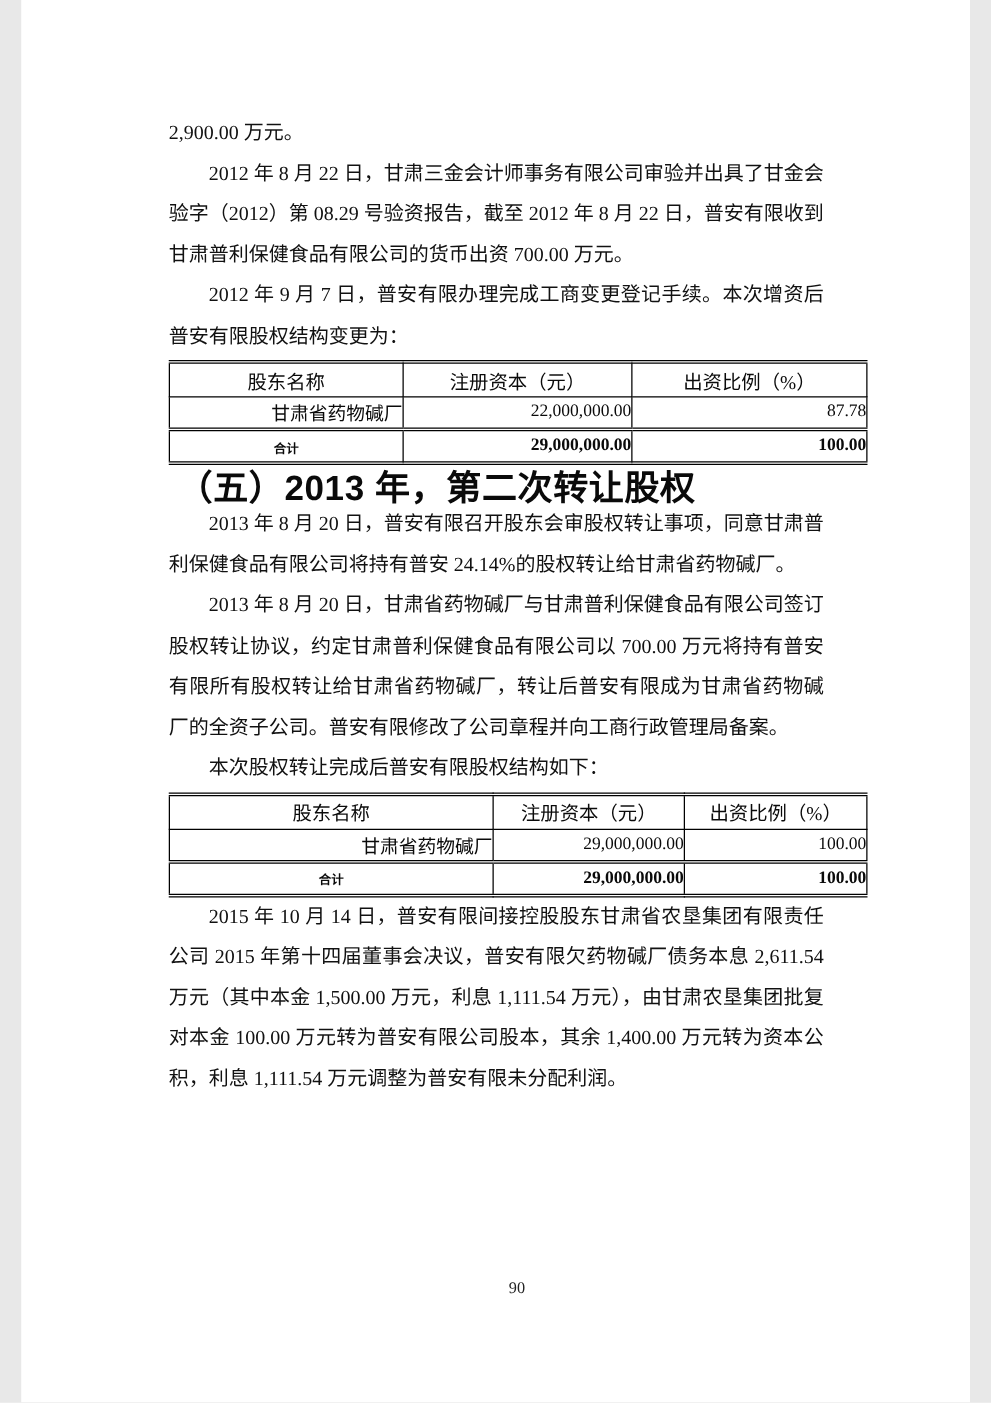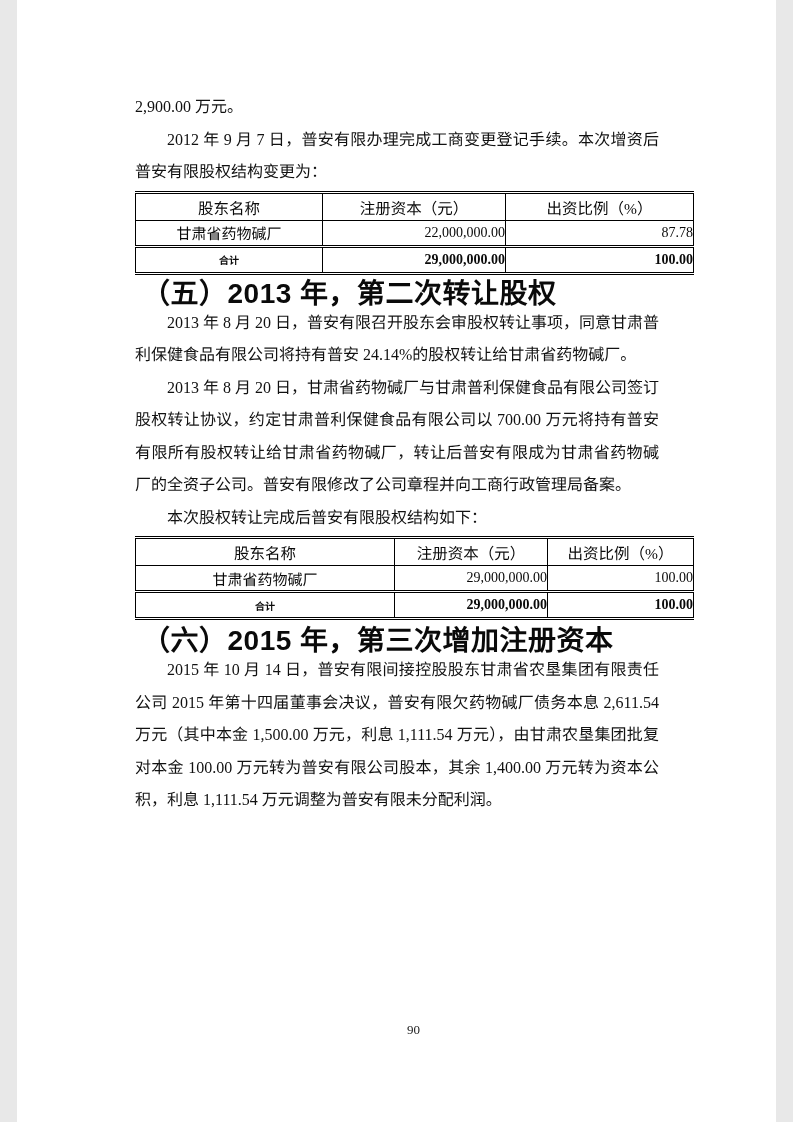--- a/index.html
+++ b/index.html
@@ -61,21 +61,21 @@
     white-space: nowrap;
   }
   table.doc-table thead th {
     height: 26px;
     font-size: 15.5px;
     font-weight: normal;
     text-align: center;
     border-bottom: 1px solid #000;
   }
   table.doc-table tbody td { height: 24px; border-bottom: 1px solid #000; }
-  td.cell-text { text-align: center; padding-left: 5px; }
+  td.cell-text { text-align: right; padding-left: 5px; }
   td.cell-num  { text-align: right; padding-right: 5px; font-size: 14px; }
   tr.total-row td {
     font-weight: bold;
     border-top: 3px double #000;
     height: 23px;
   }
   tr.total-row td.cell-label { text-align: center; font-size: 10px; }
   .page-footer {
     position: absolute;
     left: 0;
@@ -86,20 +86,21 @@
     color: #222;
   }
 </style>
 </head>
 <body>
 
 <div class="page">
 
   <p class="body-text no-indent">2,900.00 万元。</p>
 
+  <p class="body-text mt10">2012 年 8 月 22 日，甘肃三金会计师事务有限公司审验并出具了甘金会验字（2012）第 08.29 号验资报告，截至 2012 年 8 月 22 日，普安有限收到甘肃普利保健食品有限公司的货币出资 700.00 万元。</p>
 
   <p class="body-text mt10">2012 年 9 月 7 日，普安有限办理完成工商变更登记手续。本次增资后普安有限股权结构变更为：</p>
 
   <table class="doc-table">
     <colgroup>
       <col style="width:187px">
       <col style="width:183px">
       <col style="width:188px">
     </colgroup>
     <thead>
@@ -151,19 +152,18 @@
         <td class="cell-num">100.00</td>
       </tr>
       <tr class="total-row">
         <td class="cell-label">合计</td>
         <td class="cell-num">29,000,000.00</td>
         <td class="cell-num">100.00</td>
       </tr>
     </tbody>
   </table>
 
-  <h2 class="section-heading h-six">（六）2015 年，第三次增加注册资本</h2>
 
   <p class="body-text mt16">2015 年 10 月 14 日，普安有限间接控股股东甘肃省农垦集团有限责任公司 2015 年第十四届董事会决议，普安有限欠药物碱厂债务本息 2,611.54 万元（其中本金 1,500.00 万元，利息 1,111.54 万元），由甘肃农垦集团批复对本金 100.00 万元转为普安有限公司股本，其余 1,400.00 万元转为资本公积，利息 1,111.54 万元调整为普安有限未分配利润。</p>
 
   <div class="page-footer">90</div>
 
 </div>
 
 </body></html>

